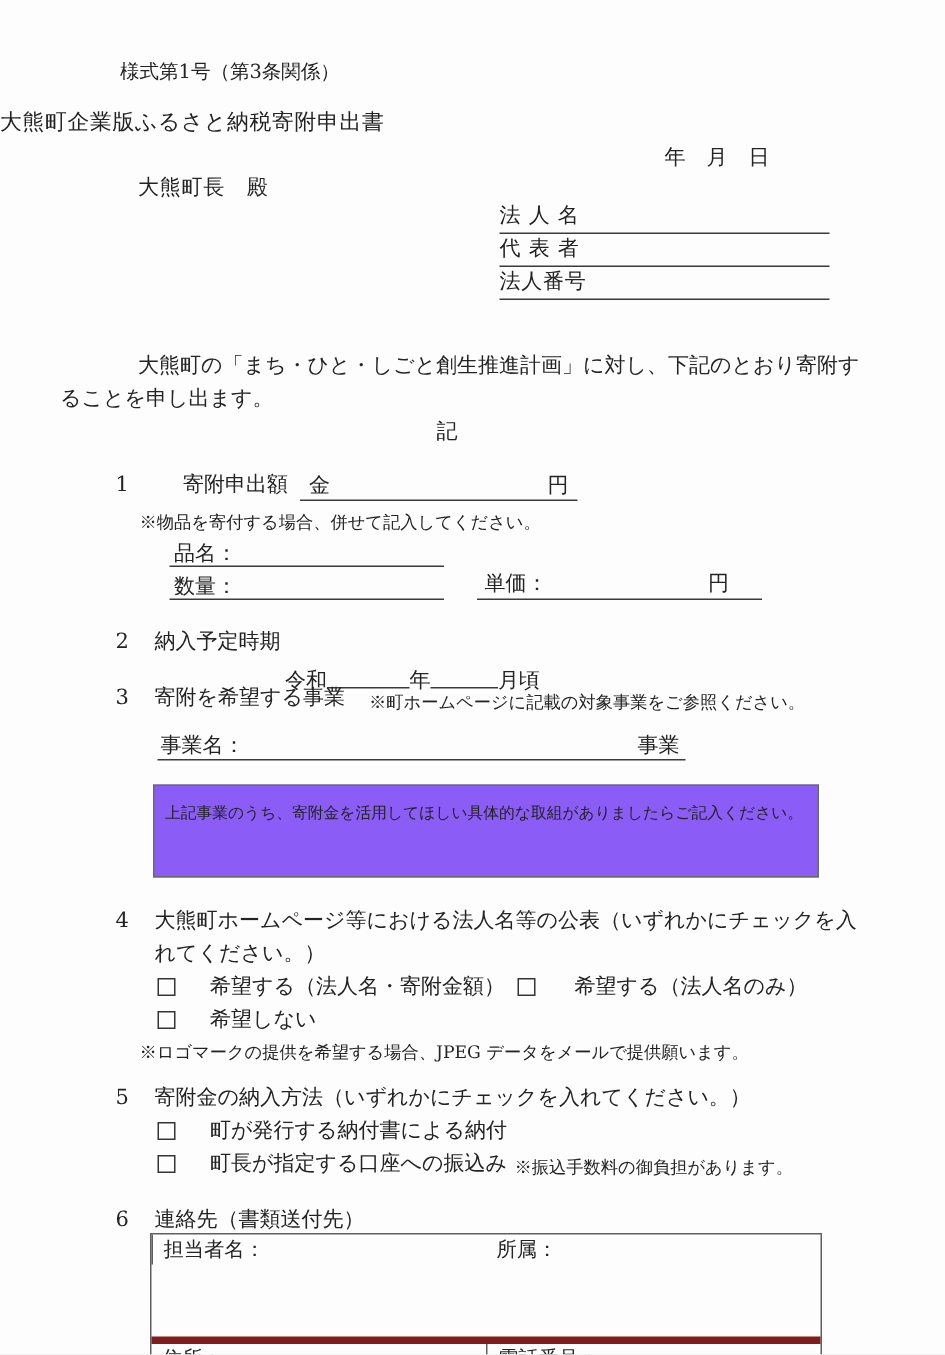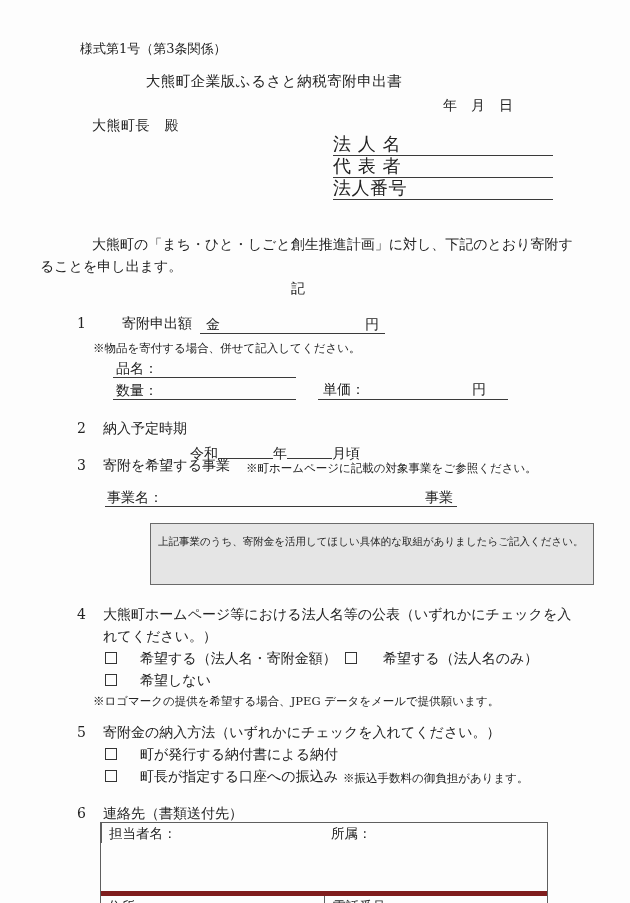--- a/index.html
+++ b/index.html
@@ -13,47 +13,47 @@
   }
   .abs { position:absolute; white-space:nowrap; }
   .fs14  { font-size:14px; line-height:17px; }
   .fs13  { font-size:13px; line-height:16px; }
   .fs11  { font-size:11.5px; line-height:14px; }
   .title { font-size:14.5px; letter-spacing:0.5px; }
   
   .uline { border-bottom:1px solid #3a3a3a; box-sizing:border-box; }
   .flexline { display:flex; justify-content:space-between; align-items:flex-end; }
   
-  .corp-row { width:220px; height:21px; line-height:20px; font-size:18px;
+  .corp-row { width:220px; height:21px; line-height:20px; font-size:14px;
               border-bottom:1px solid #3a3a3a; letter-spacing:0.5px; }
   
   .cb { display:inline-block; width:12px; height:12px;
         border:1px solid #343434; background:#fdfdfd; box-sizing:border-box; }
   
   .blank { display:inline-block; border-bottom:1px solid #3a3a3a;
            height:13px; vertical-align:-1px; }
   
-  .note-box { border:1px solid #6a6a6a; background:#e5e5e5; box-sizing:border-box;margin-left:48px; }
+  .note-box { border:1px solid #6a6a6a; background:#8b5cf6; box-sizing:border-box; }
   
   .ctable { border:1px solid #5f5f5f; background:#fdfdfd; }
   .trow { display:flex; height:20px; }
   .trow + .trow { border-top:5px solid #7f1d1d;margin-top:48px; }
   .tcell { font-size:13.5px; line-height:20px; padding-left:7px; box-sizing:border-box; }
   .tcell.left  { width:223px; }
   .tcell.right { flex:1; border-left:1px solid #5f5f5f; }
   .tcell.full  { width:100%; }
 </style>
 </head>
 <body>
 
 <div id="page">
 
   <div class="abs fs13" style="left:80px; top:41px;">様式第1号（第3条関係）</div>
 
-  <div class="abs title" style="left:0; top:72px; width:548px; text-align:center;">大熊町企業版ふるさと納税寄附申出書</div>
+  <div class="abs title" style="left:0; top:72px; width:548px; text-align:left;">大熊町企業版ふるさと納税寄附申出書</div>
 
   <div class="abs fs14" style="left:393px; top:97px; width:170px; text-align:center;">年　月　日</div>
 
   <div class="abs fs14" style="left:92px; top:117px; letter-spacing:0.5px;">大熊町長　殿</div>
 
   <div class="abs" style="left:333px; top:134px;">
     <div class="corp-row">
       <span>法 人 名</span>
     </div>
     <div class="corp-row">

